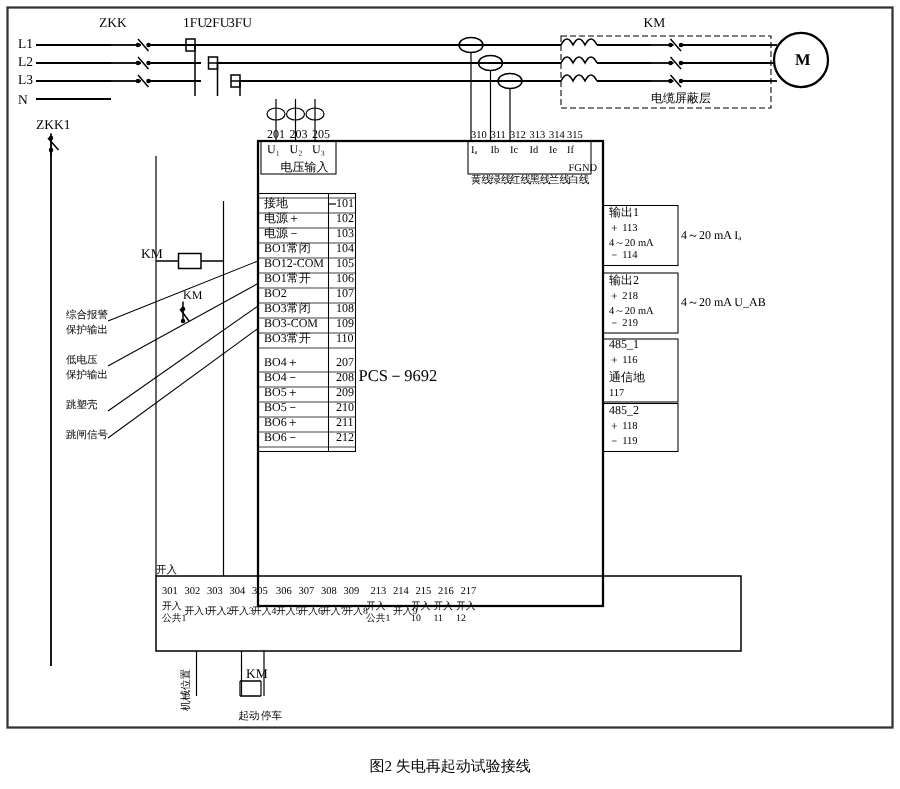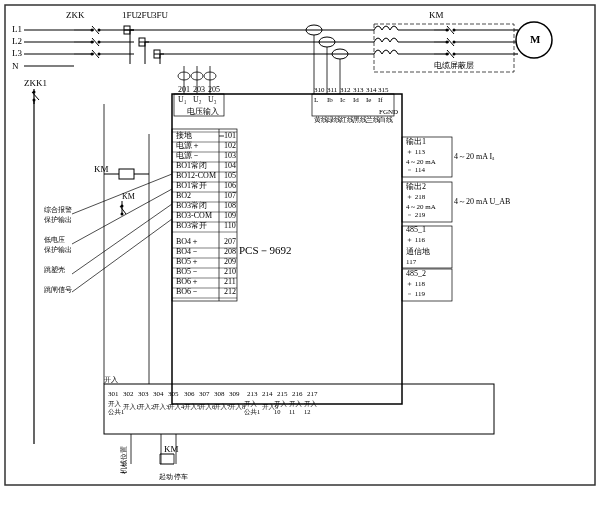--- a/index.html
+++ b/index.html
@@ -348,13 +348,16 @@
     <line x1="180" y1="62" x2="180" y2="90" stroke="#000" stroke-width="0.8"></line>
     <line x1="193" y1="62" x2="193" y2="90" stroke="#000" stroke-width="0.8"></line>
     <line x1="206" y1="62" x2="206" y2="90" stroke="#000" stroke-width="0.8"></line>
 
     <ellipse cx="180" cy="72" rx="6" ry="4" fill="none" stroke="#000" stroke-width="0.8"></ellipse>
     <ellipse cx="193" cy="72" rx="6" ry="4" fill="none" stroke="#000" stroke-width="0.8"></ellipse>
     <ellipse cx="206" cy="72" rx="6" ry="4" fill="none" stroke="#000" stroke-width="0.8"></ellipse>
 
   </svg>
 
+  <div style="position:absolute;bottom:8px;width:600px;text-align:center;">
+    <span>图2  失电再起动试验接线</span>
+  </div>
 </div>
 
 </body></html>

